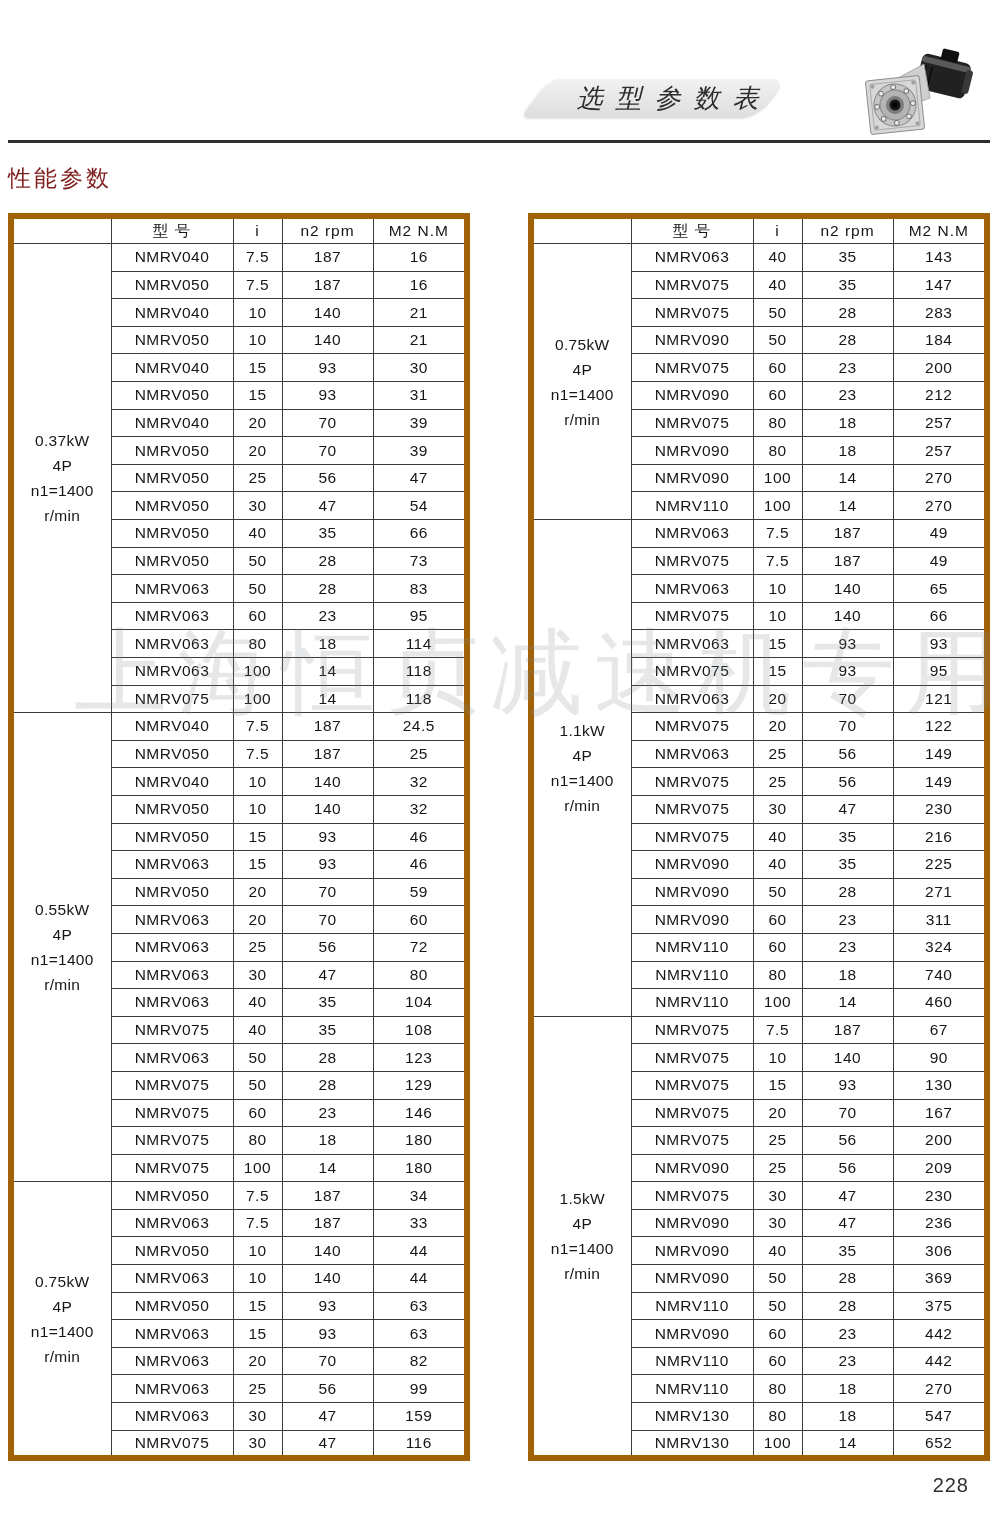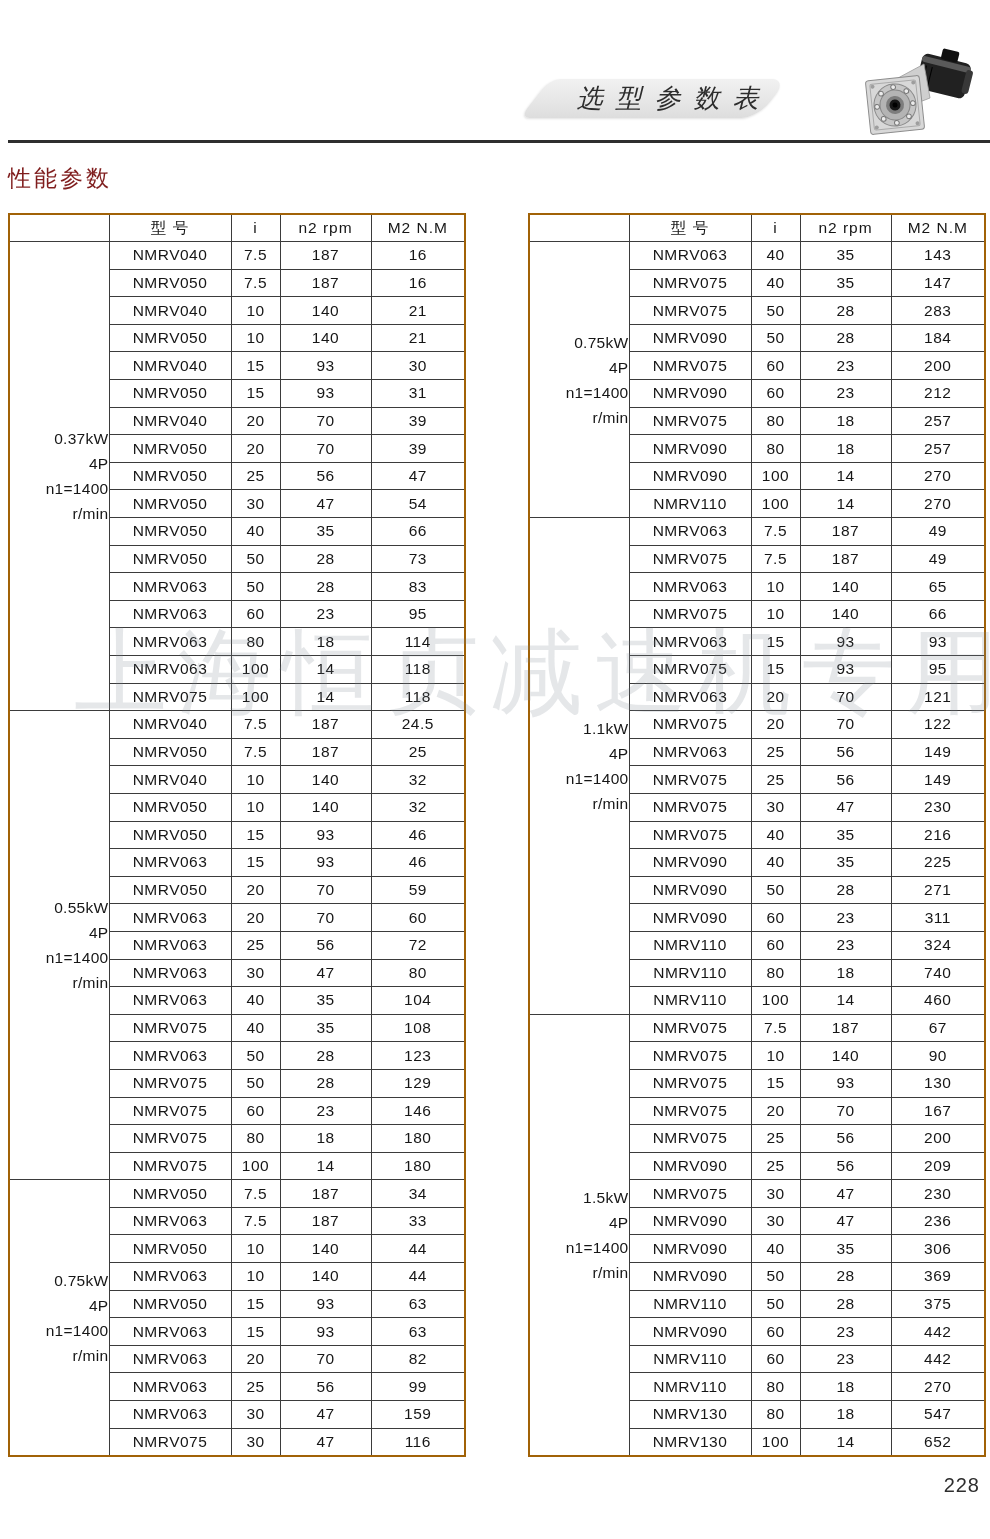--- a/index.html
+++ b/index.html
@@ -42,39 +42,39 @@
     color:rgba(125,135,145,0.20); pointer-events:none;
   }
 
   
   .tbl-wrap { position:absolute; top:213px; z-index:1; }
   .tbl-wrap[data-table="0"] { left:8px; }
   .tbl-wrap[data-table="1"] { left:528px; }
 
   table.ptable {
     border-collapse:collapse; table-layout:fixed; width:456px;
-    border:2px solid #a16207;
+    border:6px solid #a16207;
   }
   .ptable col.c-grp   { width:100px; }
   .ptable col.c-model { width:122px; }
   .ptable col.c-i     { width:49px; }
   .ptable col.c-n2    { width:91px; }
   .ptable col.c-m2    { width:94px; }
   .ptable tr { height:27.6px; }
   .ptable th, .ptable td {
     border:1px solid #3b3b3b; padding:0;
     text-align:center; vertical-align:middle;
     font-size:15.5px; font-weight:400; letter-spacing:0.5px; color:#161616;
     background:transparent;
   }
   .ptable th { letter-spacing:1px; }
-  .ptable td.grp div { line-height:25px; letter-spacing:0.3px;text-align:right; }
+  .ptable td.grp div { line-height:25px; letter-spacing:0.3px; }
 
   .page-number {
-    position:absolute; right:10px; top:1474px;
+    position:absolute; right:21px; top:1474px;
     font-size:20px; letter-spacing:1px; color:#2e2e2e;
   }
 </style>
 </head>
 <body>
 
 <div class="page">
 
   <div class="banner">
     <span class="banner-inner">选型参数表</span>

